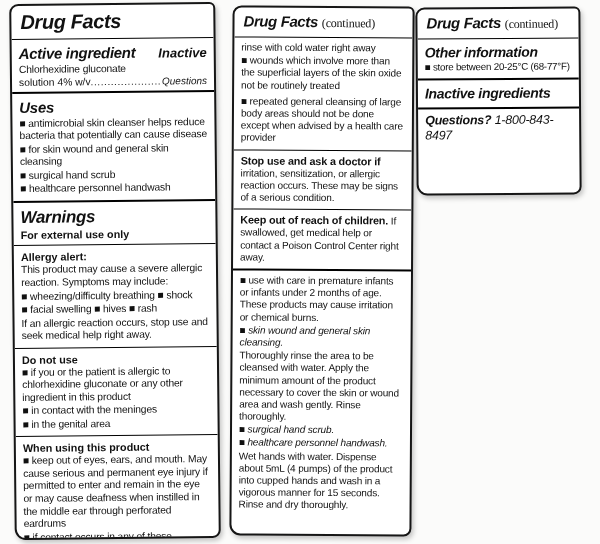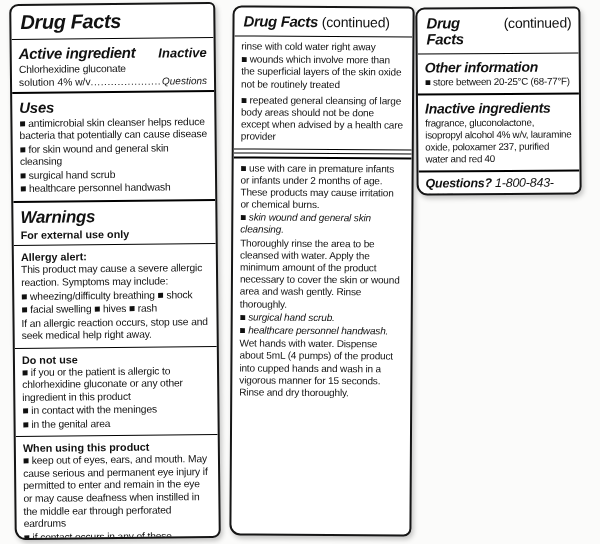--- a/index.html
+++ b/index.html
@@ -14,21 +14,21 @@
     border:2px solid #161616;border-radius:9px 6px 8px 11px;
     padding:5px 7px;box-sizing:border-box;overflow:hidden;
     box-shadow:2px 3px 5px rgba(0,0,0,.22);
   }
   #panel1{left:12px;top:3px;width:206px;height:536px;transform:rotate(-.6deg);}
   #panel2{left:231px;top:6px;width:182px;height:530px;transform:rotate(.35deg);}
   #panel3{left:416px;top:7px;width:165px;height:188px;transform:rotate(-.4deg);}
 
   .df-title{font-weight:bold;font-style:italic;font-size:20px;letter-spacing:-.4px;line-height:1.05;}
   .df-title.small{font-size:15px;}
-  .continued{font-weight:normal;font-style:normal;font-size:14px;letter-spacing:-.2px;}
+  .continued{font-weight:normal;font-style:normal;font-size:12px;letter-spacing:-.2px;font-family:Liberation Serif, serif;}
   .titlebar{display:flex;align-items:baseline;gap:4px;padding:1px 0 3px 2px;}
 
   .sep{border-top:2.5px solid #000;margin:3px -7px;}
   .sep-thin{border-top:1.2px solid #000;margin:3px -7px;}
 
   .h1{font-weight:bold;font-style:italic;font-size:15px;letter-spacing:-.3px;line-height:1.1;margin:2px 0 1px;}
   .h1.big{font-size:17px;}
   .h2{font-weight:bold;font-size:10.8px;line-height:1.2;margin:1px 0 0;}
   p{margin:0 0 1px;font-size:10.3px;line-height:1.22;letter-spacing:-.15px;}
   #panel2 p{font-size:10px;}
@@ -120,22 +120,28 @@
   </div>
   <div class="sep-thin"></div>
 
   <div class="sec">
     <p>rinse with cold water right away</p>
     <p>■ wounds which involve more than the superficial layers of the skin oxide not be routinely treated</p>
     <p style="margin-top:4px">■ repeated general cleansing of large body areas should not be done except when advised by a health care provider</p>
   </div>
   <div class="sep-thin"></div>
 
+  <div class="sec">
+    <p><span class="b" style="font-size:10.8px">Stop use and ask a doctor if</span><span> irritation, sensitization, or allergic reaction occurs. These may be signs of a serious condition.</span></p>
+  </div>
   <div class="sep-thin"></div>
 
+  <div class="sec">
+    <p><span class="b" style="font-size:10.8px">Keep out of reach of children.</span><span> If swallowed, get medical help or contact a Poison Control Center right away.</span></p>
+  </div>
   <div class="sep"></div>
 
   <div class="sec">
     <p>■ use with care in premature infants or infants under 2 months of age. These products may cause irritation or chemical burns.</p>
     <p class="it">■ skin wound and general skin cleansing.</p>
     <p>Thoroughly rinse the area to be cleansed with water. Apply the minimum amount of the product necessary to cover the skin or wound area and wash gently. Rinse thoroughly.</p>
     <p class="it">■ surgical hand scrub.</p>
     <p class="it">■ healthcare personnel handwash.</p>
     <div class="lastline">
       <p>Wet hands with water. Dispense about 5mL (4 pumps) of the product into cupped hands and wash in a vigorous manner for 15 seconds. Rinse and dry thoroughly.</p>
@@ -152,20 +158,19 @@
   <div class="sep-thin"></div>
 
   <div class="sec">
     <div class="h1" style="font-size:14px">Other information</div>
     <p>■ store between 20-25°C (68-77°F)</p>
   </div>
   <div class="sep"></div>
 
   <div class="sec">
     <div class="h1" style="font-size:14px">Inactive ingredients</div>
-    <p>fragrance, gluconolactone, isopropyl alcohol 4% w/v, lauramine oxide, poloxamer 237, purified water and red 40</p>
   </div>
   <div class="sep"></div>
 
   <div class="sec">
     <p style="font-size:12.5px"><span class="b it">Questions?</span> <span class="it">1-800-843-8497</span></p>
   </div>
 </div>
 
 </body></html>

